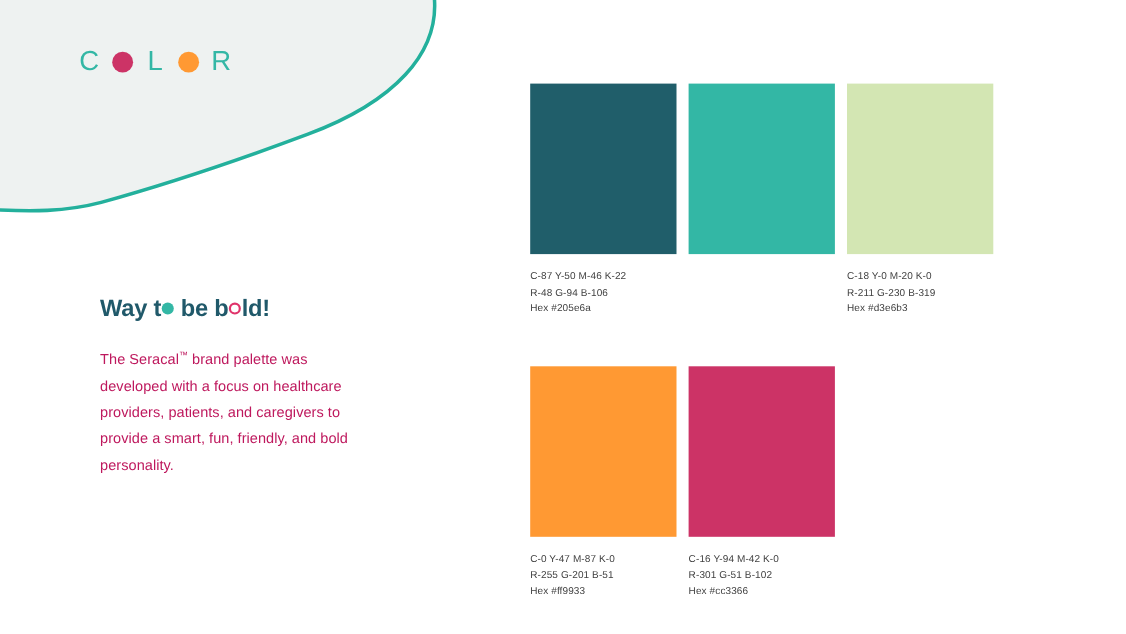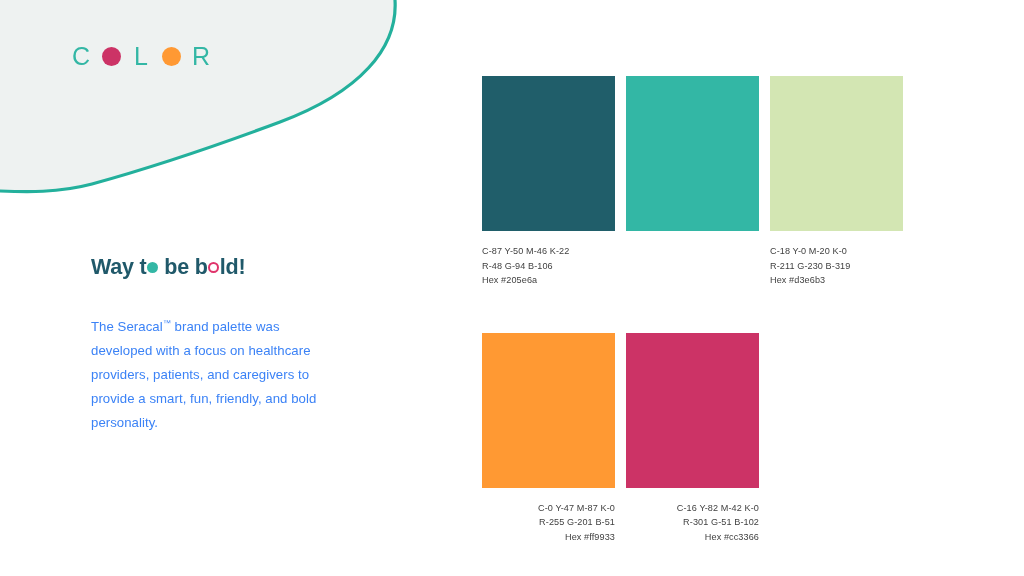--- a/index.html
+++ b/index.html
@@ -55,21 +55,21 @@
     width: 19px;
     height: 19px;
     border-radius: 50%;
     vertical-align: middle;
   }
 
   
   #headline {
     position: absolute;
     left: 91px;
-    top: 257px;
+    top: 270px;
     font-size: 21.5px;
     font-weight: bold;
     color: #20596a;
     letter-spacing: -0.2px;
     white-space: nowrap;
     line-height: 1;
   }
   #headline .dot-solid {
     display: inline-block;
     width: 11px;
@@ -94,21 +94,21 @@
     top: -1px;
   }
 
   #body-copy {
     position: absolute;
     left: 91px;
     top: 302px;
     width: 240px;
     font-size: 13.2px;
     line-height: 24px;
-    color: #3b82f6;
+    color: #be185d;
     letter-spacing: 0.05px;
   }
   #body-copy sup {
     font-size: 0.62em;
     vertical-align: super;
     line-height: 0;
   }
 
   
   #palette {
@@ -116,21 +116,20 @@
     left: 482px;
     top: 76px;
     width: 412px;
   }
   .palette-row {
     display: flex;
     gap: 11px;
   }
   .palette-row.row-bottom {
     margin-top: 45px;
-    text-align: right;
   }
   .swatch-cell {
     width: 133px;
   }
   .swatch-chip {
     width: 133px;
     height: 155px;
   }
   .swatch-info {
     margin-top: 13px;
@@ -198,21 +197,21 @@
       <div class="swatch-info">
         <div>C-0 Y-47 M-87 K-0</div>
         <div>R-255 G-201 B-51</div>
         <div>Hex #ff9933</div>
       </div>
     </div>
 
     <div class="swatch-cell">
       <div class="swatch-chip" style="background:#cc3366"></div>
       <div class="swatch-info">
-        <div>C-16 Y-82 M-42 K-0</div>
+        <div>C-16 Y-94 M-42 K-0</div>
         <div>R-301 G-51 B-102</div>
         <div>Hex #cc3366</div>
       </div>
     </div>
 
   </div>
 
 </div>
 
 </body></html>

